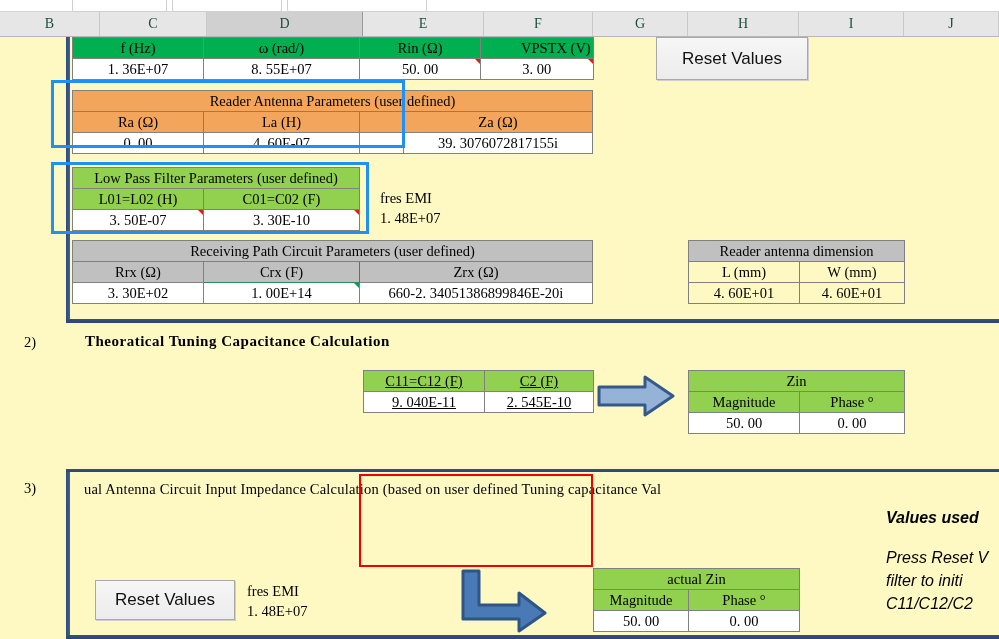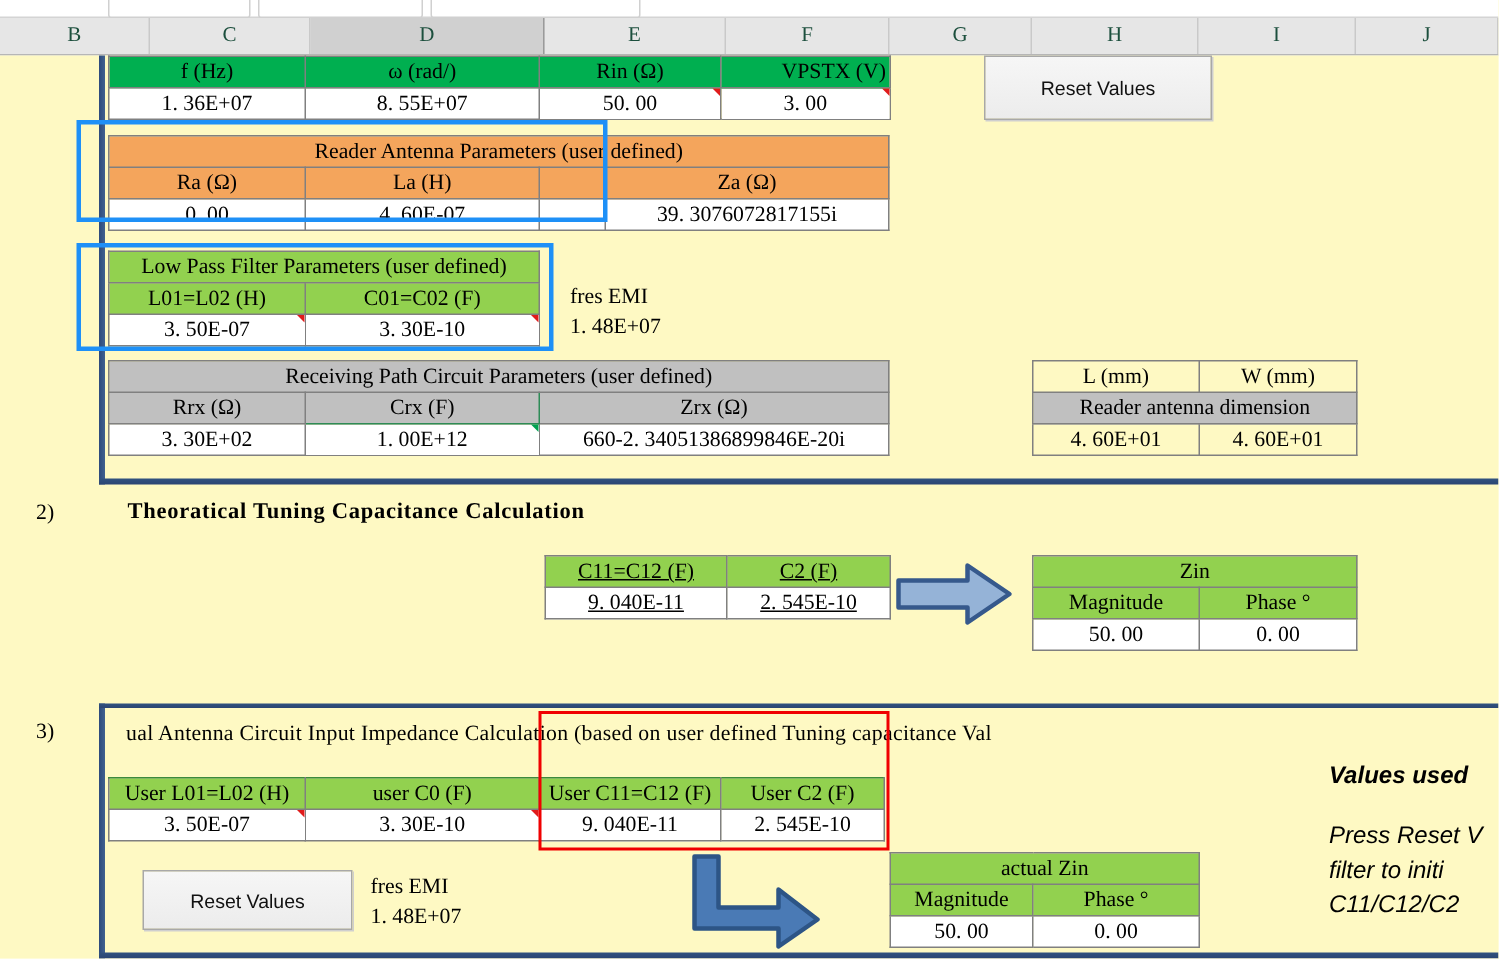--- a/index.html
+++ b/index.html
@@ -99,21 +99,21 @@
     white-space:nowrap;
     text-align:right;
   }
 
   
   .xbtn {
     background:linear-gradient(#f6f6f6,#ececec);
     border:1px solid #a8a8a8;
     box-shadow:1px 1px 0 #cfcfcf;
     font-family:"Liberation Sans", sans-serif;
-    font-size:13px; color:#111;
+    font-size:17px; color:#111;
     display:flex; align-items:center; justify-content:center;
     cursor:pointer;
   }
 
   
   .hl-blue { border:3px solid #1e90f7; background:transparent; }
   .hl-red  { border:2.5px solid #f00000; background:transparent; }
 
   
   .navy-v { background:linear-gradient(90deg,#2c4a7c,#41618f); }
@@ -219,34 +219,34 @@
         <tr>
       <td class="hdr-gray" colspan="3" style="width:520px;">Receiving Path Circuit Parameters (user defined)</td>
     </tr>
     <tr>
       <td class="hdr-gray" style="width:131px;">Rrx  (Ω)</td>
       <td class="hdr-gray" style="width:156px; border-color:#2e8b57;">Crx (F)</td>
       <td class="hdr-gray" style="width:233px;">Zrx  (Ω)</td>
     </tr>
     <tr>
       <td class="val">3. 30E+02</td>
-      <td class="val cmt cmt-green">1. 00E+12</td>
+      <td class="val cmt cmt-green">1. 00E+14</td>
       <td class="val">660-2. 34051386899846E-20i</td>
     </tr>
   </tbody>
     </table>
 
   <table class="xl abs" style="left:688px; top:203px;">
     <tbody>
         <tr>
+      <td class="hdr-gray" colspan="2" style="width:216px;">Reader antenna dimension</td>
+    </tr>
+    <tr>
       <td class="noborder" style="width:111px;">L  (mm)</td>
       <td class="noborder" style="width:105px;">W  (mm)</td>
-    </tr>
-    <tr>
-      <td class="hdr-gray" colspan="2" style="width:216px;">Reader antenna dimension</td>
     </tr>
     <tr>
       <td class="noborder">4. 60E+01</td>
       <td class="noborder">4. 60E+01</td>
     </tr>
   </tbody>
     </table>
 
   <div class="abs sec-num" style="left:24px; top:297px;">2)</div>
   <div class="abs sec-title" style="left:85px; top:296px;">Theoratical Tuning Capacitance Calculation</div>
@@ -288,36 +288,20 @@
 
 
   <div class="abs sec-num" style="left:24px; top:443px;">3)</div>
 
   <div class="abs navy-v" style="left:66px; top:432px; width:4px; height:170px;"></div>
   <div class="abs navy-h" style="left:66px; top:432px; width:933px; height:3px;"></div>
   <div class="abs navy-h" style="left:66px; top:598px; width:933px; height:4px;"></div>
 
   <div class="abs sec3-title" style="left:84px; top:444px;">ual Antenna Circuit Input Impedance Calculation (based on user defined Tuning capacitance Val</div>
 
-  <table class="xl abs" style="left:72px; top:481px;">
-    <tbody>
-        <tr>
-      <td class="hdr-lgreen" style="width:131px; border-top-color:#3c8a3c;">User L01=L02  (H)</td>
-      <td class="hdr-lgreen" style="width:156px; border-top-color:#3c8a3c;">user C0  (F)</td>
-      <td class="hdr-lgreen" style="width:121px; border-top-color:#3c8a3c;">User C11=C12  (F)</td>
-      <td class="hdr-lgreen" style="width:109px; border-top-color:#3c8a3c;">User C2  (F)</td>
-    </tr>
-    <tr>
-      <td class="val cmt">3. 50E-07</td>
-      <td class="val cmt">3. 30E-10</td>
-      <td class="val">9. 040E-11</td>
-      <td class="val">2. 545E-10</td>
-    </tr>
-  </tbody>
-    </table>
 
   <div class="abs hl-red" style="left:359px; top:437px; width:234px; height:93px;"></div>
 
   <div class="xbtn abs" style="left:95px; top:543px; width:140px; height:40px;">
     <span>Reset Values</span>
   </div>
 
   <div class="abs lbl" style="left:247px; top:545px;">fres EMI</div>
   <div class="abs lbl" style="left:247px; top:565px;">1. 48E+07</div>
 

